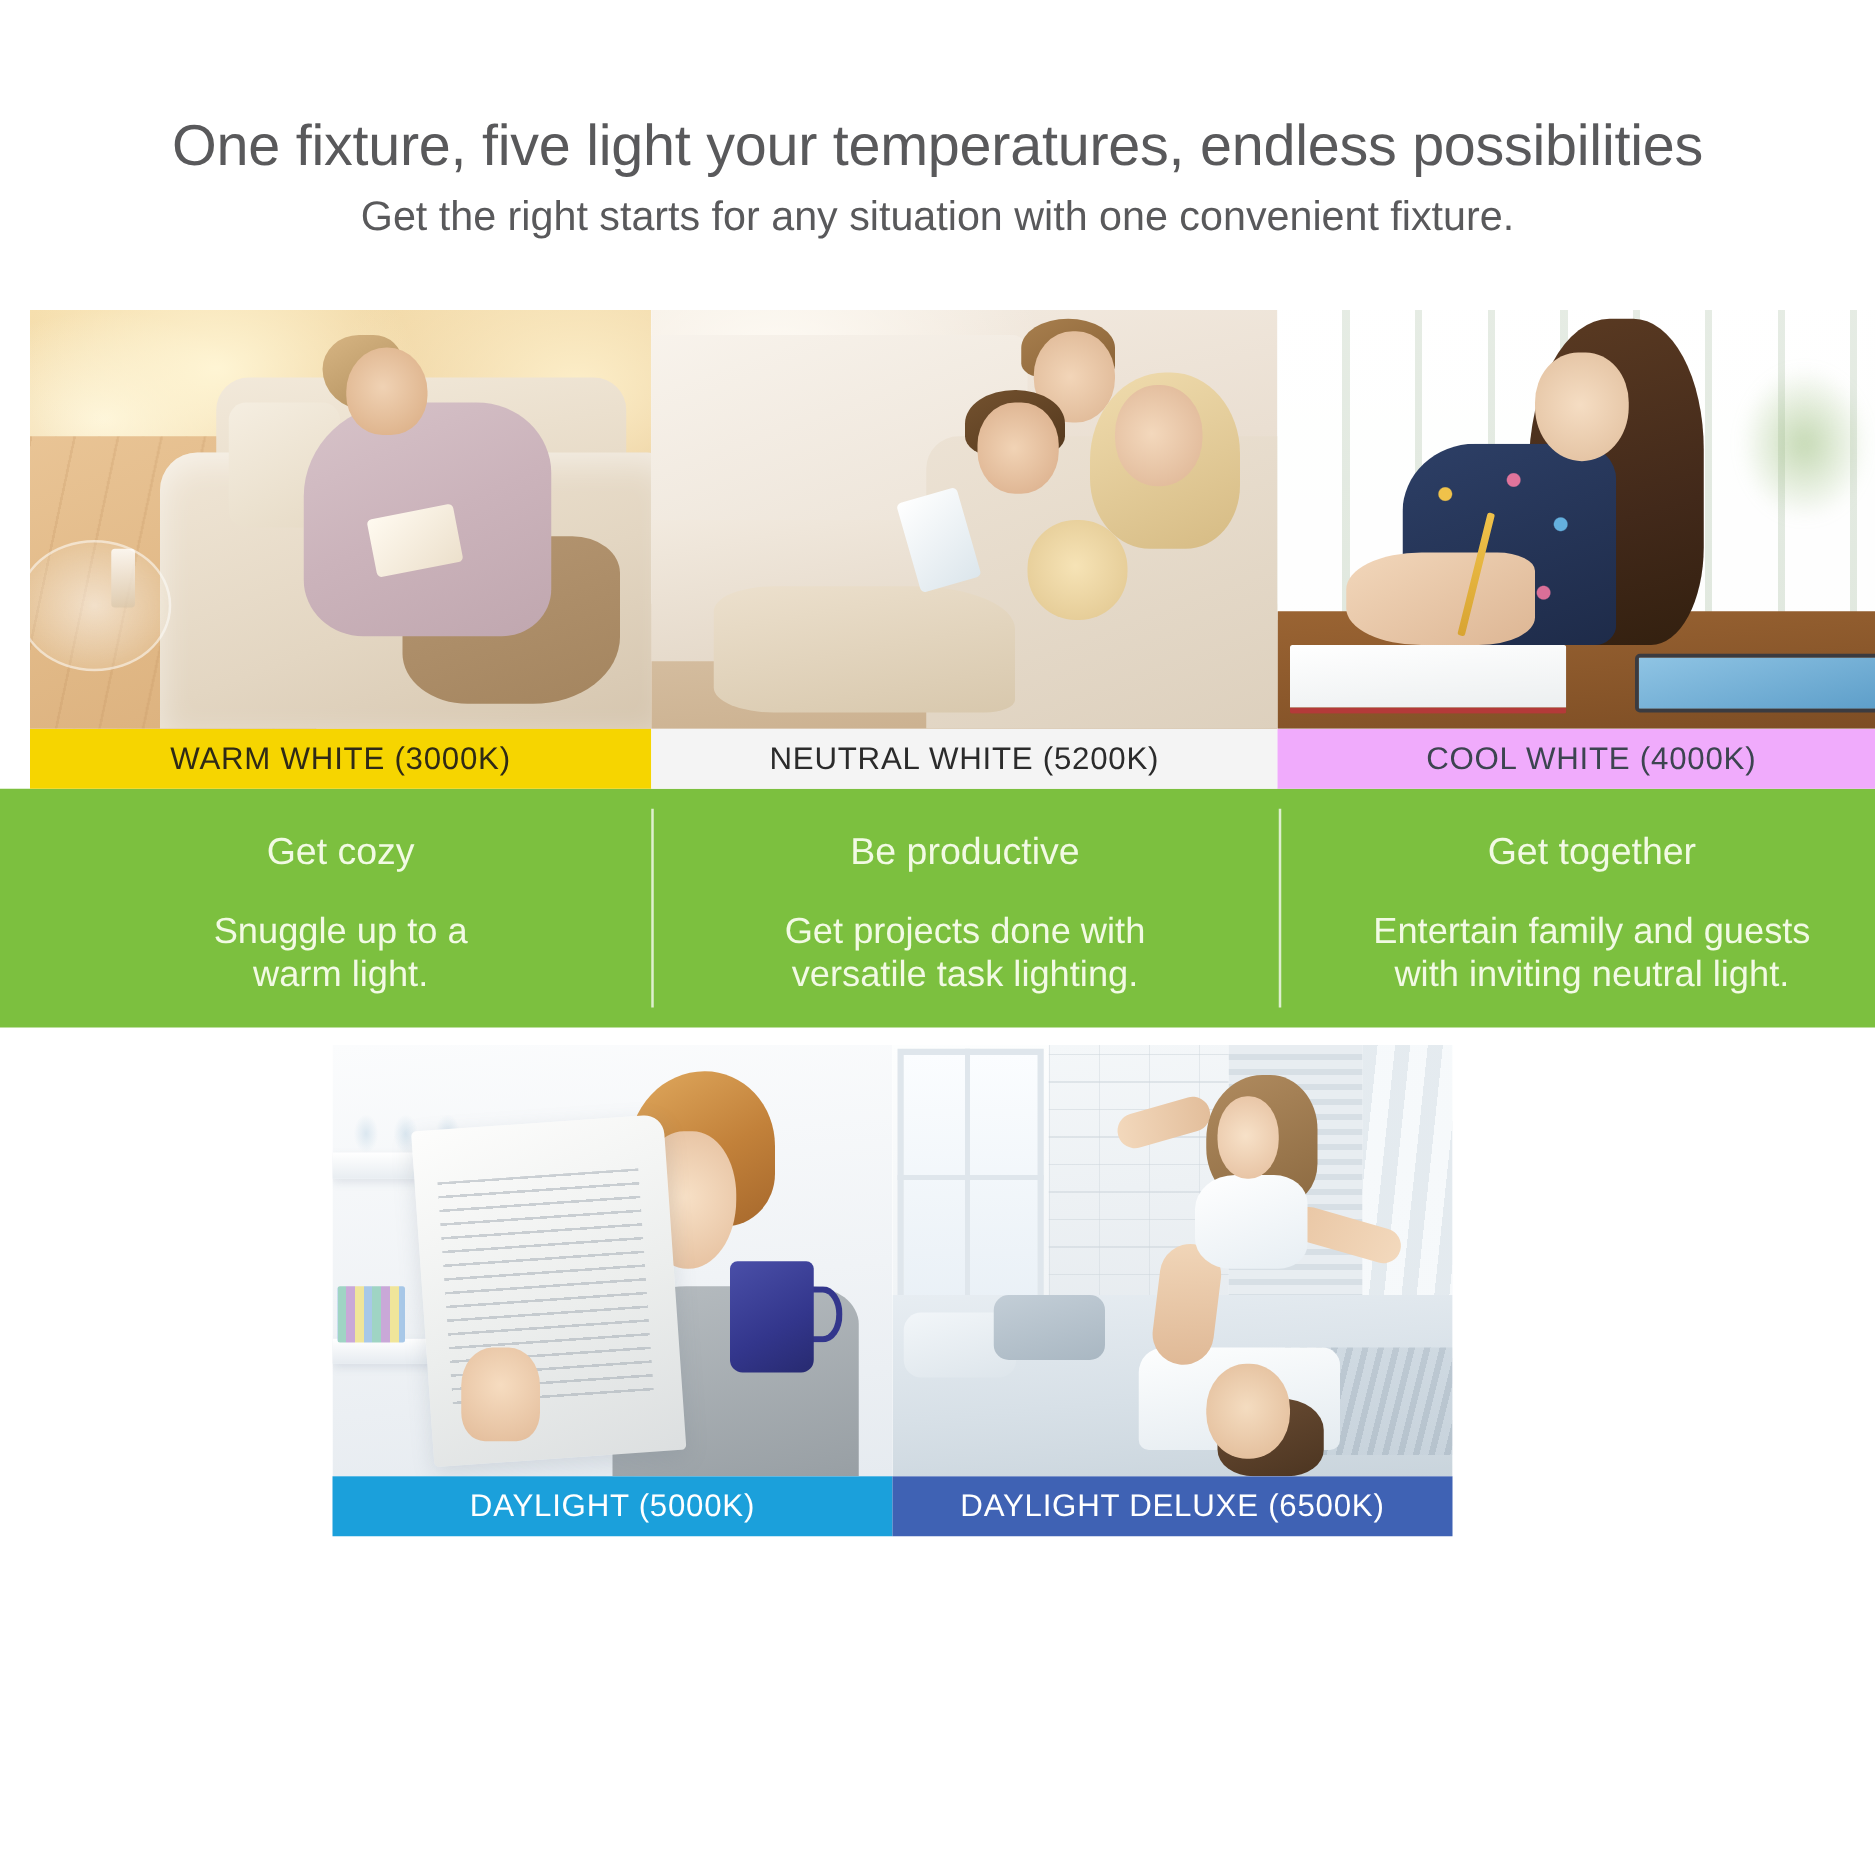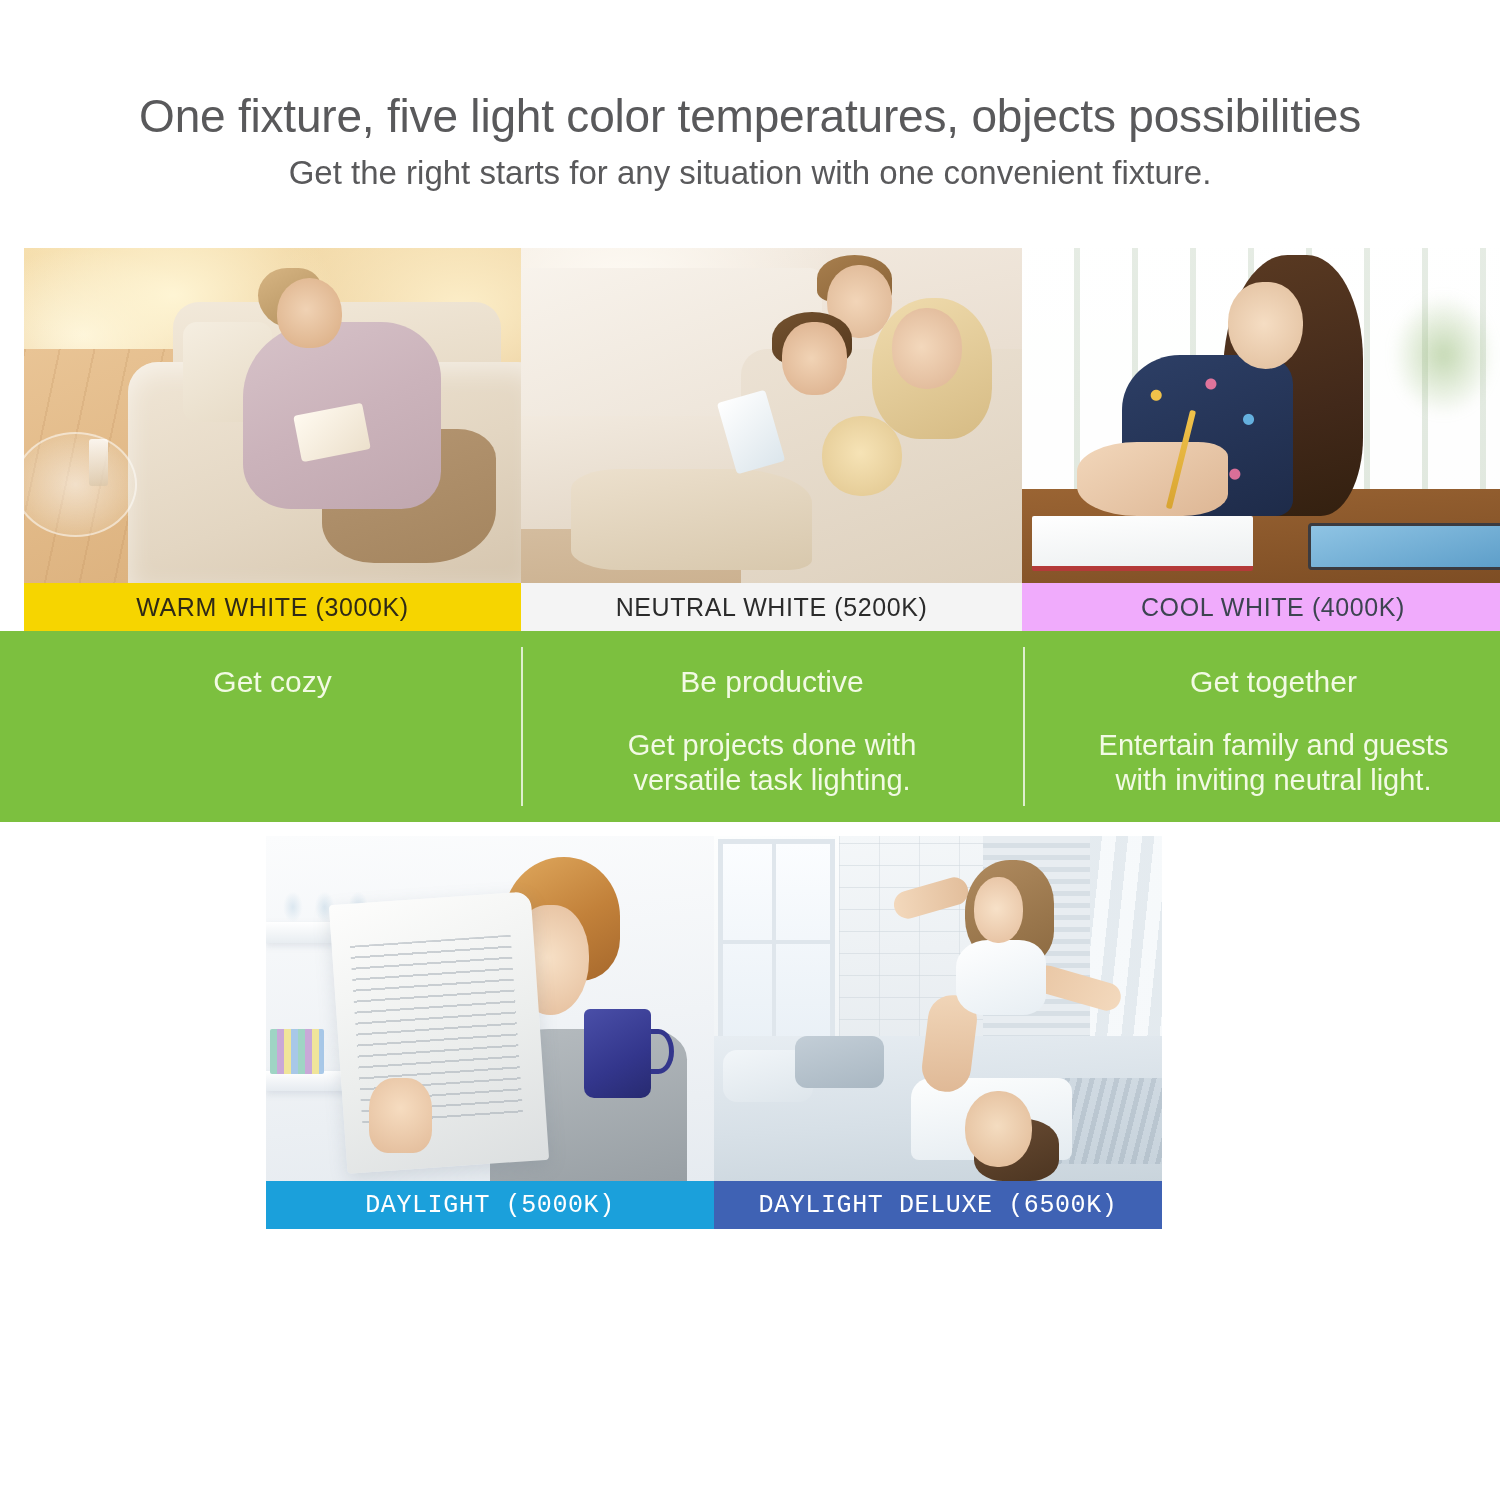--- a/index.html
+++ b/index.html
@@ -46,21 +46,20 @@
     left: 0;
     width: 1500px;
     height: 584px;
   }
   .row-bottom {
     position: absolute;
     top: 836px;
     left: 242px;
     width: 896px;
     height: 582px;
-    font-family: Liberation Mono, monospace;
   }
 
   .photo-strip, .label-strip, .copy-strip {
     display: flex;
     width: 100%;
     padding-left: 24px;
   }
 
   .cell { position: relative; }
 
@@ -492,21 +491,21 @@
   .dlx-adult-hair {
     position: absolute; left: 58%; top: 82%; width: 19%; height: 18%;
     background: linear-gradient(160deg, #6b4d34, #4c3521);
     border-radius: 40% 40% 34% 34%;
   }
 </style>
 </head>
 <body>
 
 <div class="header">
-  <h1 class="headline">One fixture, five light color temperatures, objects possibilities</h1>
+  <h1 class="headline">One fixture, five light your temperatures, endless possibilities</h1>
   <p class="subhead">Get the right starts for any situation with one convenient fixture.</p>
 </div>
 
 <div class="row-top">
 
   <div class="photo-strip">
     <div class="cell photo" style="width:497px">
       <div class="photo-inner scene-warm">
         <div class="warm-floor"></div>
         <div class="warm-back"></div>
@@ -558,20 +557,22 @@
 
   <div class="label-strip">
     <div class="label-bar" style="width:497px;background:#f6d500;color:#2f2a16">WARM WHITE (3000K)</div>
     <div class="label-bar" style="width:501px;background:#f4f4f4;color:#2b2b2b">NEUTRAL WHITE (5200K)</div>
     <div class="label-bar" style="width:502px;background:#f0abfc;color:#3c4450">COOL WHITE (4000K)</div>
   </div>
 
   <div class="copy-strip" style="height:191px">
     <div class="copy-cell" style="width:497px">
       <p class="copy-head">Get cozy</p>
+      <p class="copy-body">Snuggle up to a
+warm light.</p>
     </div>
     <div class="copy-cell" style="width:502px">
       <div class="divider"></div>
       <p class="copy-head">Be productive</p>
       <p class="copy-body">Get projects done with
 versatile task lighting.</p>
     </div>
     <div class="copy-cell" style="width:501px">
       <div class="divider"></div>
       <p class="copy-head">Get together</p>

